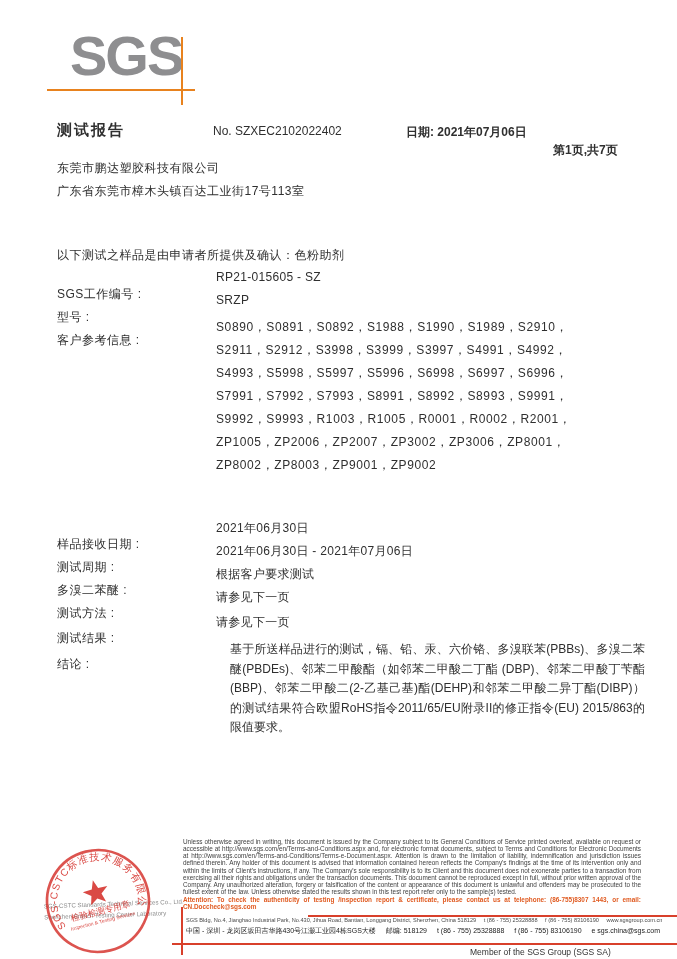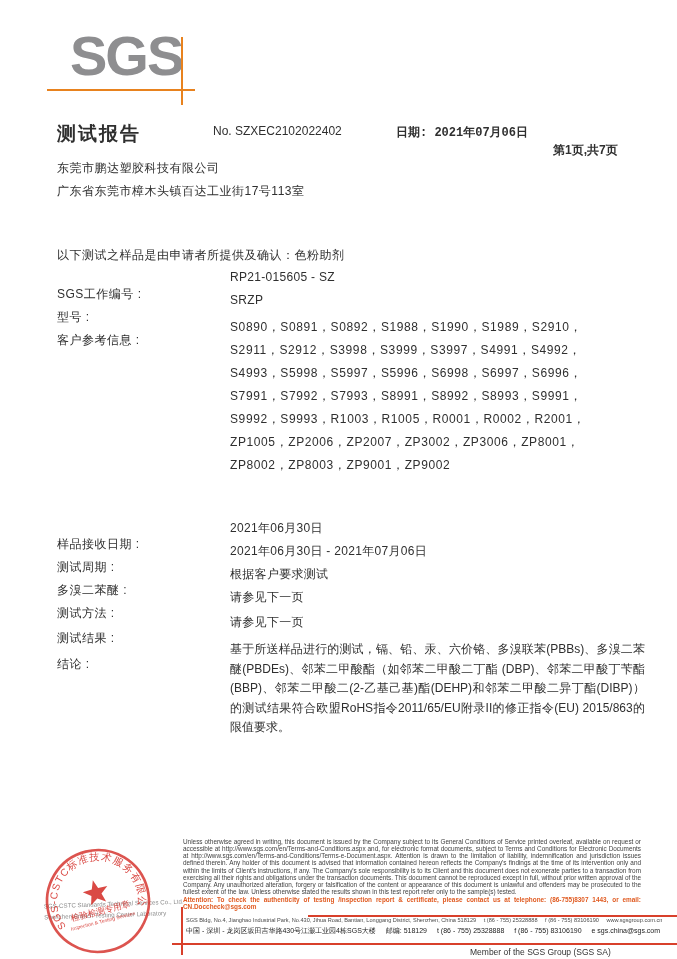--- a/index.html
+++ b/index.html
@@ -4,29 +4,29 @@
 <style>
   html,body{margin:0;padding:0;background:#ffffff;}
   .page{position:relative;width:677px;height:959px;background:#fff;overflow:hidden;
         font-family:"Liberation Sans","DejaVu Sans",sans-serif;color:var(--text_dark,#2f2f2f);}
   
   .logo{position:absolute;left:70px;top:28px;font-size:56px;font-weight:800;letter-spacing:-2px;
         color:var(--logo_gray,#8e8e90);line-height:1;}
   .crop-h{position:absolute;left:47px;top:89px;width:148px;height:2px;background:var(--accent_orange,#e8821e);}
   .crop-v{position:absolute;left:181px;top:37px;width:2px;height:68px;background:var(--accent_orange,#e8821e);}
   .title-row{position:absolute;left:0;top:121px;width:677px;height:20px;font-size:12px;}
-  .title{position:absolute;left:57px;top:0;font-size:19px;font-weight:bold;letter-spacing:2px;}
+  .title{position:absolute;left:57px;top:0;font-size:15px;font-weight:bold;letter-spacing:2px;}
   .repno{position:absolute;left:213px;top:3px;font-weight:400;}
-  .hdate{position:absolute;left:396px;top:3px;font-weight:600;font-family:Liberation Mono, monospace;}
+  .hdate{position:absolute;left:406px;top:3px;font-weight:600;}
   .hpage{position:absolute;left:553px;top:21px;font-weight:600;}
   
   .line{position:absolute;left:57px;font-size:12px;letter-spacing:.5px;}
   .row{position:absolute;left:57px;width:588px;font-size:12px;}
   .row .lab{position:absolute;left:0;top:16px;letter-spacing:.5px;text-align:right;}
-  .row .val{position:absolute;left:173px;top:0;letter-spacing:.3px;}
+  .row .val{position:absolute;left:159px;top:0;letter-spacing:.3px;}
   .ref-lines span{display:block;line-height:23px;letter-spacing:.6px;}
   .conclusion{position:absolute;left:173px;top:0;width:415px;line-height:19.5px;text-align:justify;}
   
   .disclaimer{position:absolute;left:183px;top:838px;width:458px;font-size:6.4px;line-height:7.15px;
               text-align:justify;color:#3f3f3f;}
   .attention{color:var(--attention_orange,#e05a20);font-weight:bold;margin-top:1px;}
   .addr-block{position:absolute;left:186px;top:917px;width:470px;}
   .addr-en{font-size:5.6px;color:#4a4a4a;white-space:nowrap;}
   .addr-en span{margin-right:6px;}
   .addr-cn{font-size:7px;color:#222;white-space:nowrap;margin-top:3px;}

